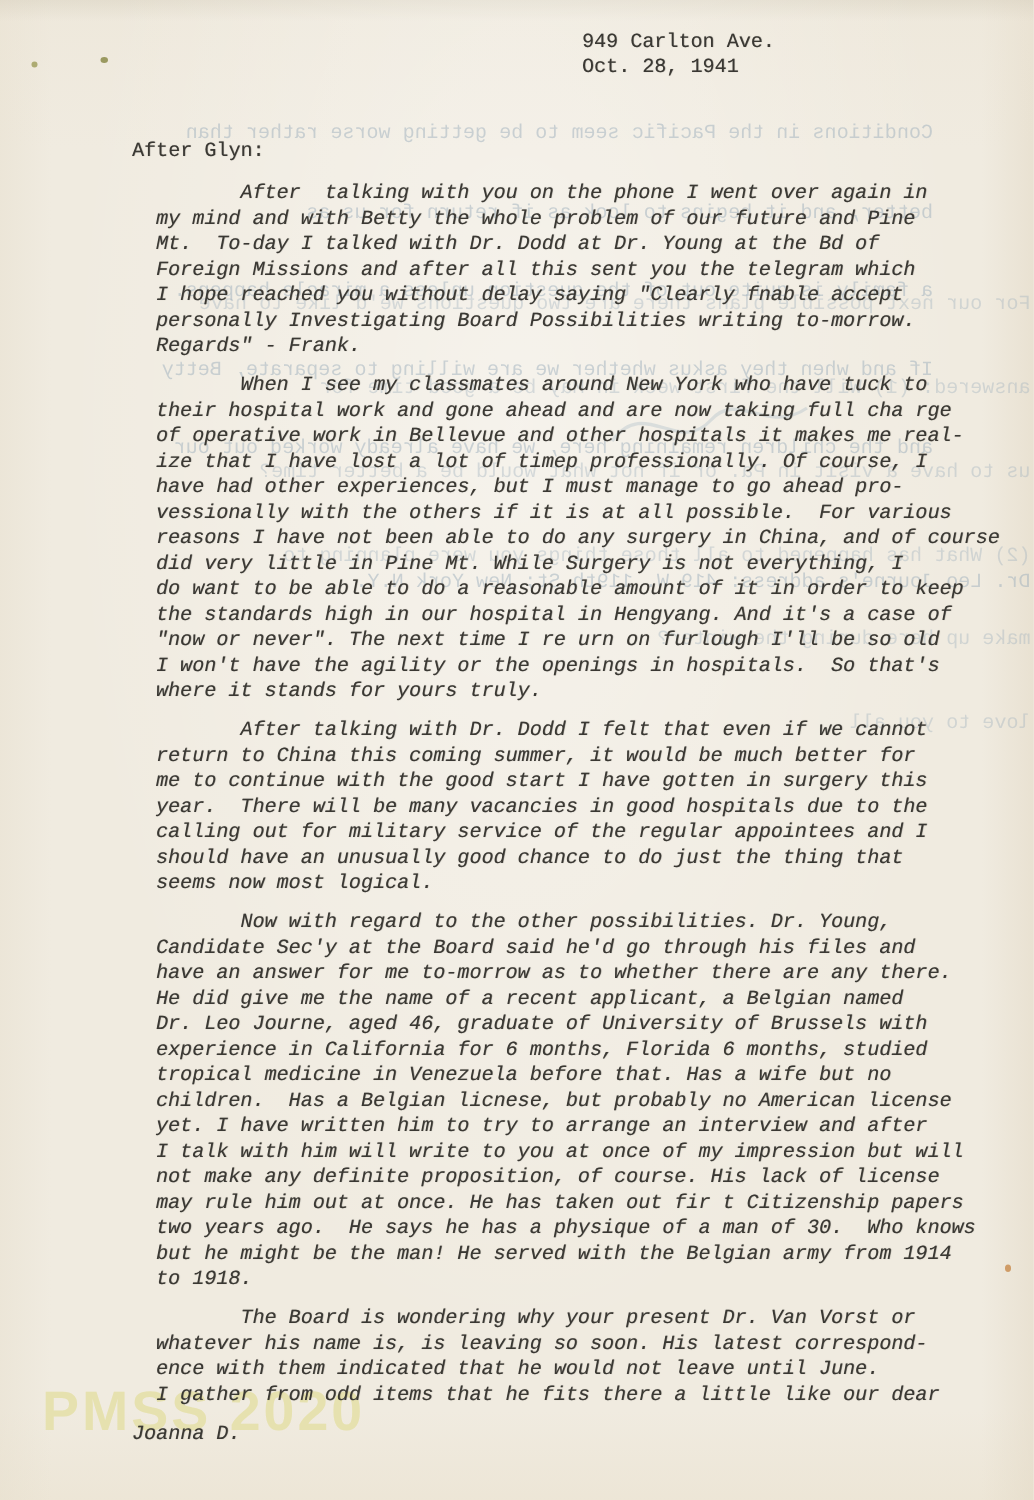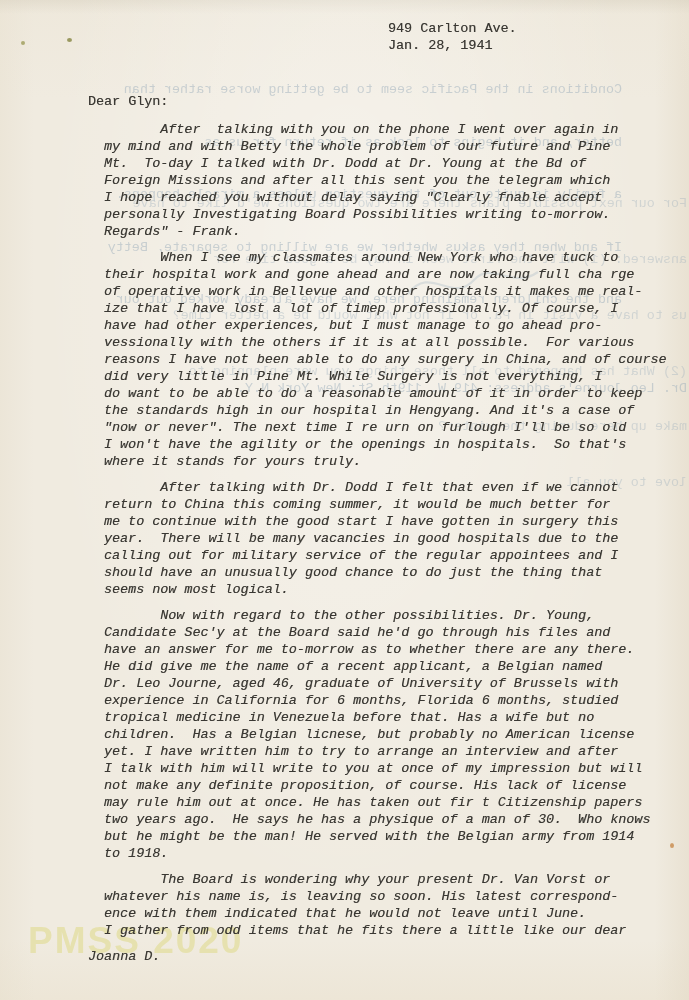--- a/index.html
+++ b/index.html
@@ -76,23 +76,23 @@
 
   <div class="watermark">PMSS 2020</div>
 
   <div class="speck s1"></div>
   <div class="speck s2"></div>
   <div class="speck s3"></div>
 
   <div class="column">
     <div class="heading">
       <div>949 Carlton Ave.</div>
-      <div>Jan. 28, 1941</div>
+      <div>Oct. 28, 1941</div>
     </div>
-    <div class="salutation">Dear Glyn:</div>
+    <div class="salutation">After Glyn:</div>
     <p class="para">       After  talking with you on the phone I went over again in
 my mind and with Betty the whole problem of our future and Pine
 Mt.  To-day I talked with Dr. Dodd at Dr. Young at the Bd of
 Foreign Missions and after all this sent you the telegram which
 I hope reached you without delay saying "Clearly fnable accept
 personally Investigating Board Possibilities writing to-morrow.
 Regards" - Frank.</p>
     <p class="para">       When I see my classmates around New York who have tuck to
 their hospital work and gone ahead and are now taking full cha rge
 of operative work in Bellevue and other hospitals it makes me real-

